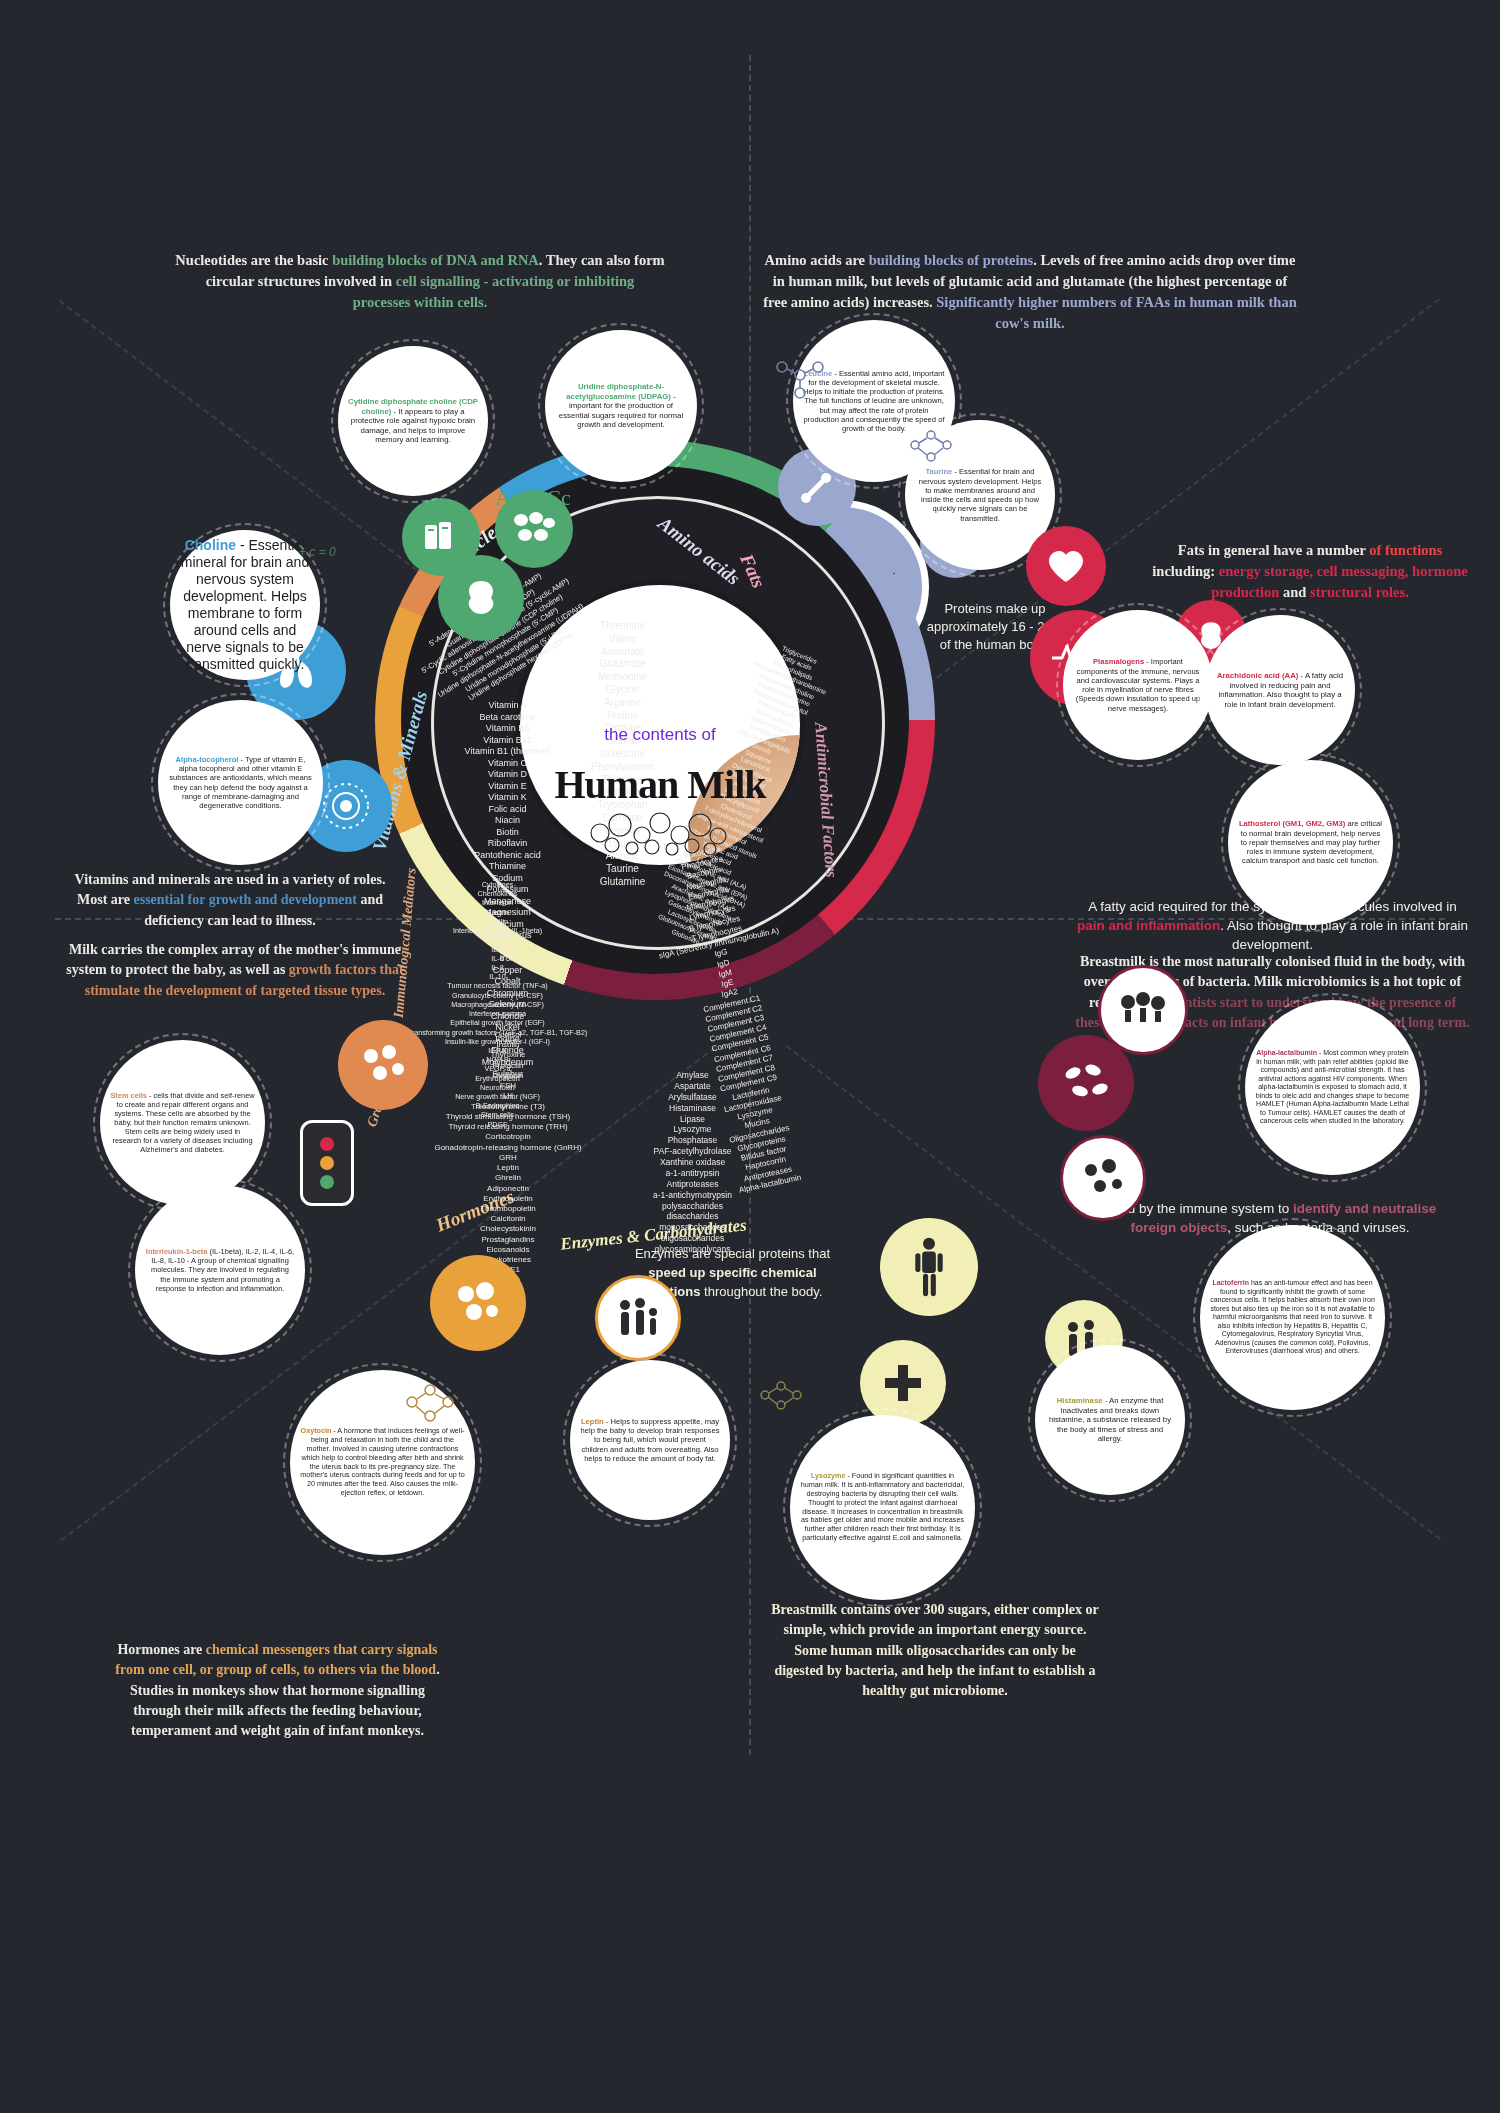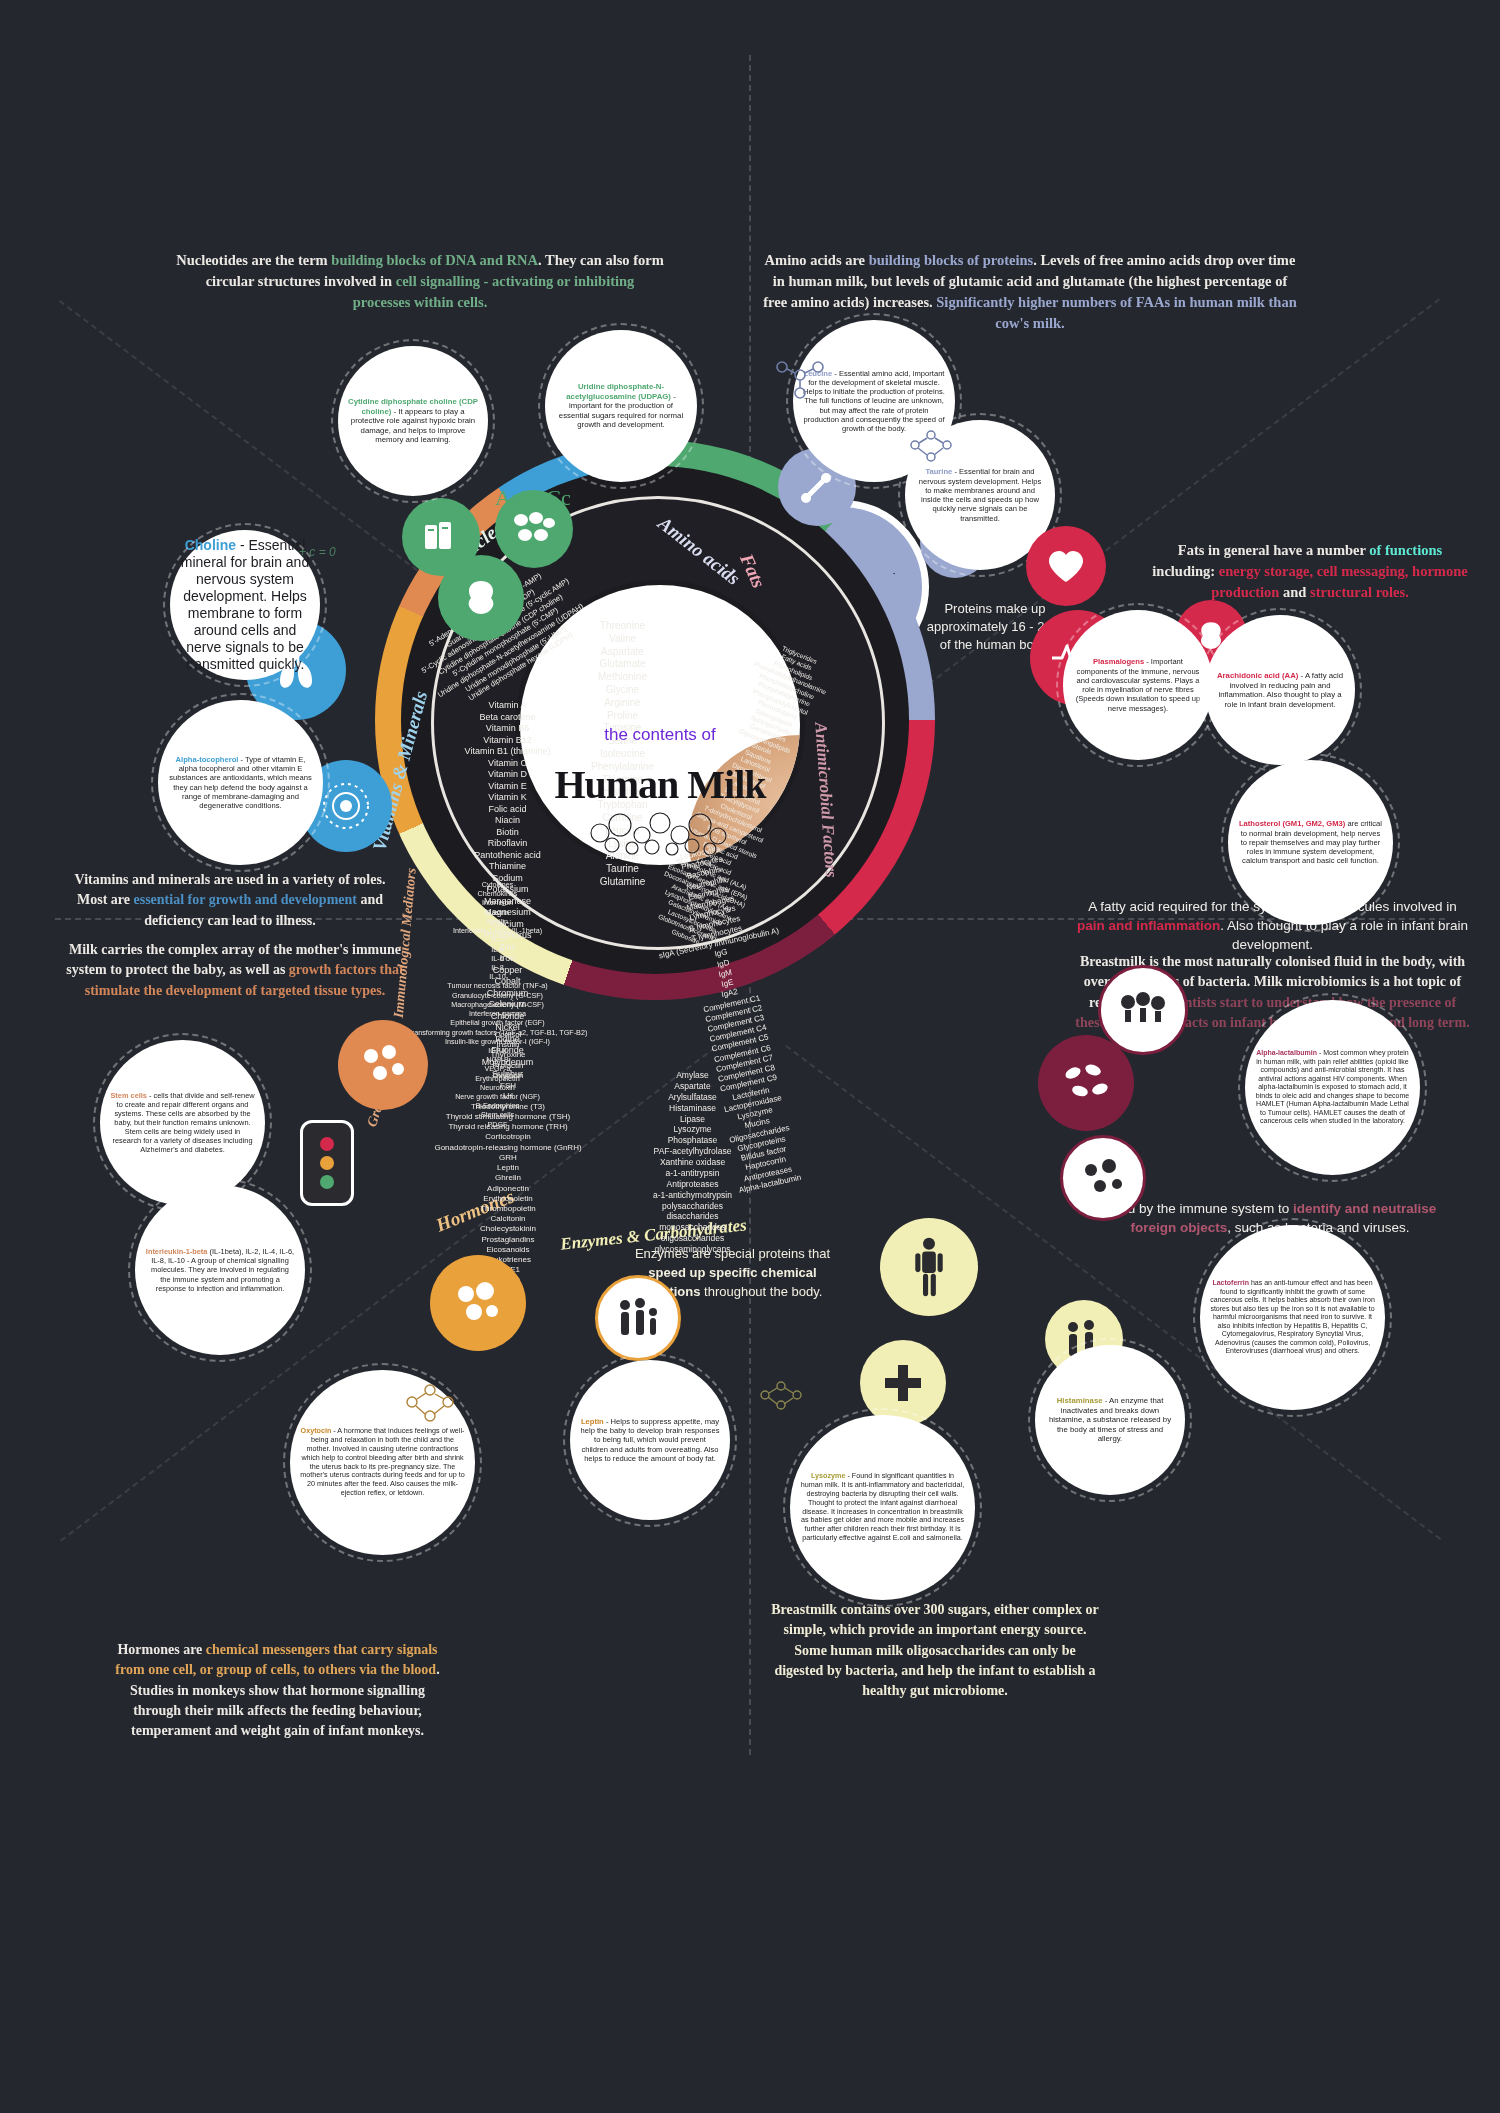--- a/index.html
+++ b/index.html
@@ -58,29 +58,29 @@
 <body>
 
 <div class="vline"></div>
 <div class="hline"></div>
 <div class="diag" style="left:60px;top:300px;width:820px;transform:rotate(37deg);"></div>
 <div class="diag" style="left:1440px;top:300px;width:820px;transform:rotate(143deg);"></div>
 <div class="diag" style="left:60px;top:1540px;width:820px;transform:rotate(-37deg);"></div>
 <div class="diag" style="left:1440px;top:1540px;width:820px;transform:rotate(-143deg);"></div>
 
 <div class="blurb" style="left:175px;top:250px;width:490px;font-size:14.5px;">
-  <span>Nucleotides are the term </span><span class="hl" style="color:#6fae86">building blocks of DNA and RNA</span><span>. They can also form circular structures involved in </span><span class="hl" style="color:#6fae86">cell signalling - activating or inhibiting processes within cells.</span>
+  <span>Nucleotides are the basic </span><span class="hl" style="color:#6fae86">building blocks of DNA and RNA</span><span>. They can also form circular structures involved in </span><span class="hl" style="color:#6fae86">cell signalling - activating or inhibiting processes within cells.</span>
 </div>
 
 <div class="blurb" style="left:760px;top:250px;width:540px;font-size:14.5px;">
   <span>Amino acids are </span><span class="hl" style="color:#9aa7cf">building blocks of proteins</span><span>. Levels of free amino acids drop over time in human milk, but levels of glutamic acid and glutamate (the highest percentage of free amino acids) increases. </span><span class="hl" style="color:#9aa7cf">Significantly higher numbers of FAAs in human milk than cow's milk.</span>
 </div>
 
 <div class="blurb" style="left:1145px;top:540px;width:330px;font-size:14.5px;">
-  <span>Fats in general have a number </span><span class="hl" style="color:#5eead4">of functions</span><span> including: </span><span class="hl" style="color:#d5294b">energy storage, cell messaging, hormone production</span><span> and </span><span class="hl" style="color:#d5294b">structural roles.</span>
+  <span>Fats in general have a number </span><span class="hl" style="color:#ef4444">of functions</span><span> including: </span><span class="hl" style="color:#d5294b">energy storage, cell messaging, hormone production</span><span> and </span><span class="hl" style="color:#d5294b">structural roles.</span>
 </div>
 
 <div style="position:absolute;left:1075px;top:898px;width:395px;text-align:center;font-size:13.5px;line-height:1.4;color:#f0eeea;">
   <span>A fatty acid required for the synthesis of molecules involved in </span><span style="color:#d5294b;font-weight:bold">pain and inflammation</span><span>. Also thought to play a role in infant brain development.</span>
 </div>
 
 <div class="blurb" style="left:1075px;top:952px;width:395px;font-size:14px;">
   <span>Breastmilk is the most naturally colonised fluid in the body, with over 800 species of bacteria. Milk microbiomics is a hot topic of research, as </span><span class="hl" style="color:#8e4459">scientists start to understand how the presence of these bacteria impacts on infant health in the short and long term.</span>
 </div>
 

